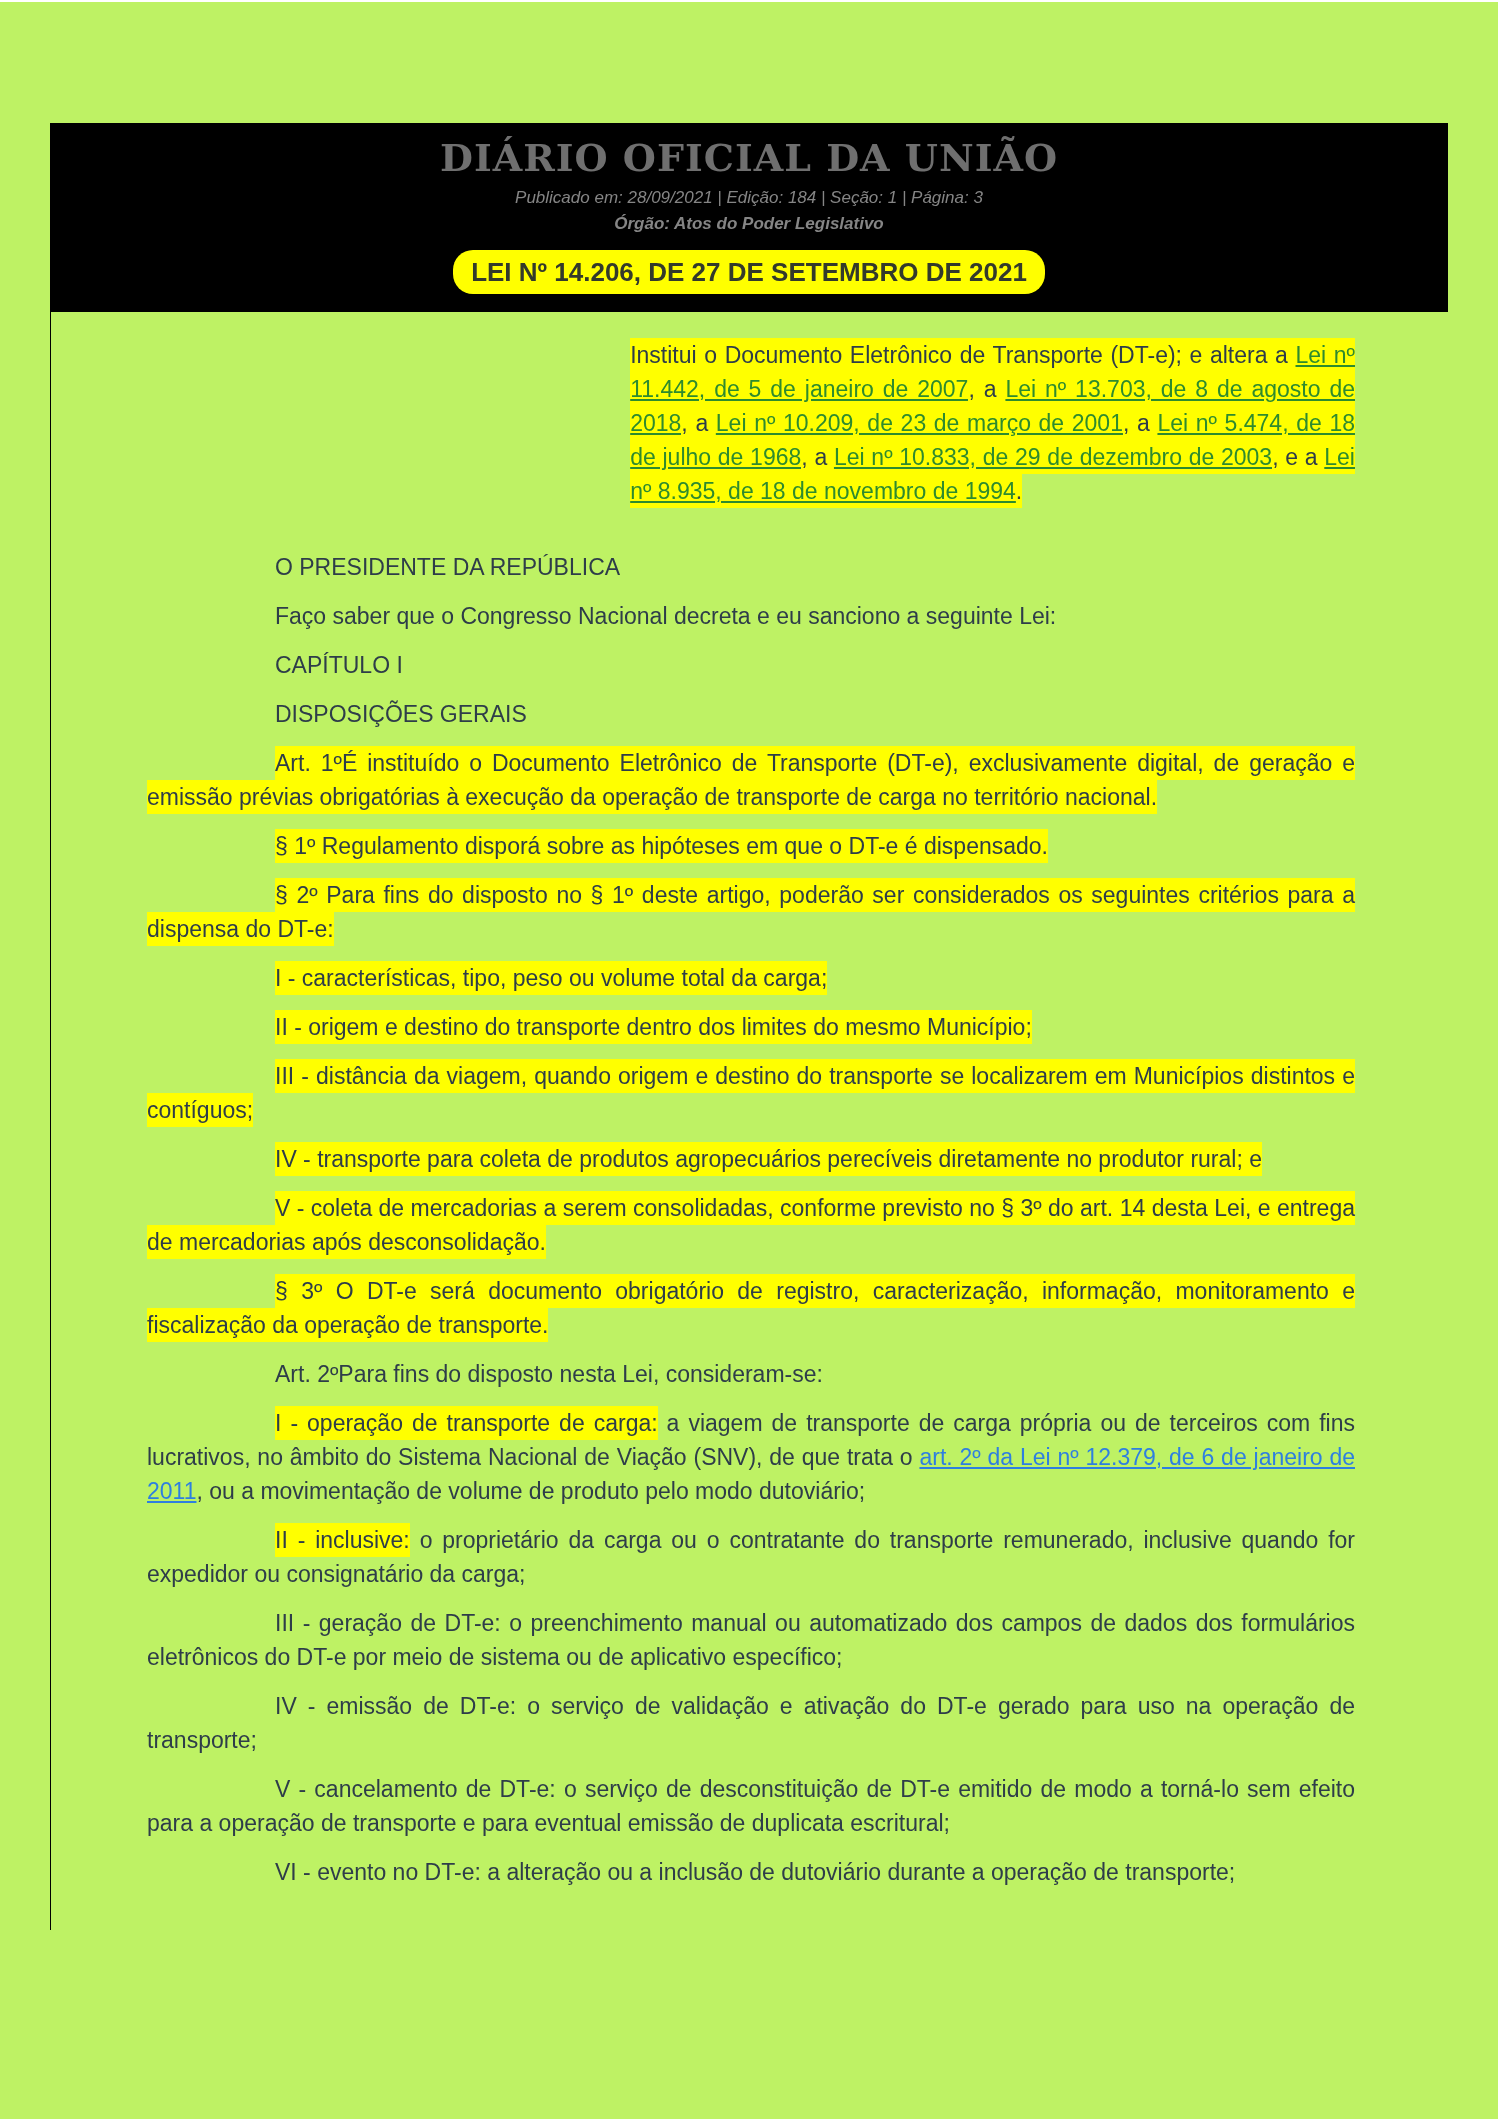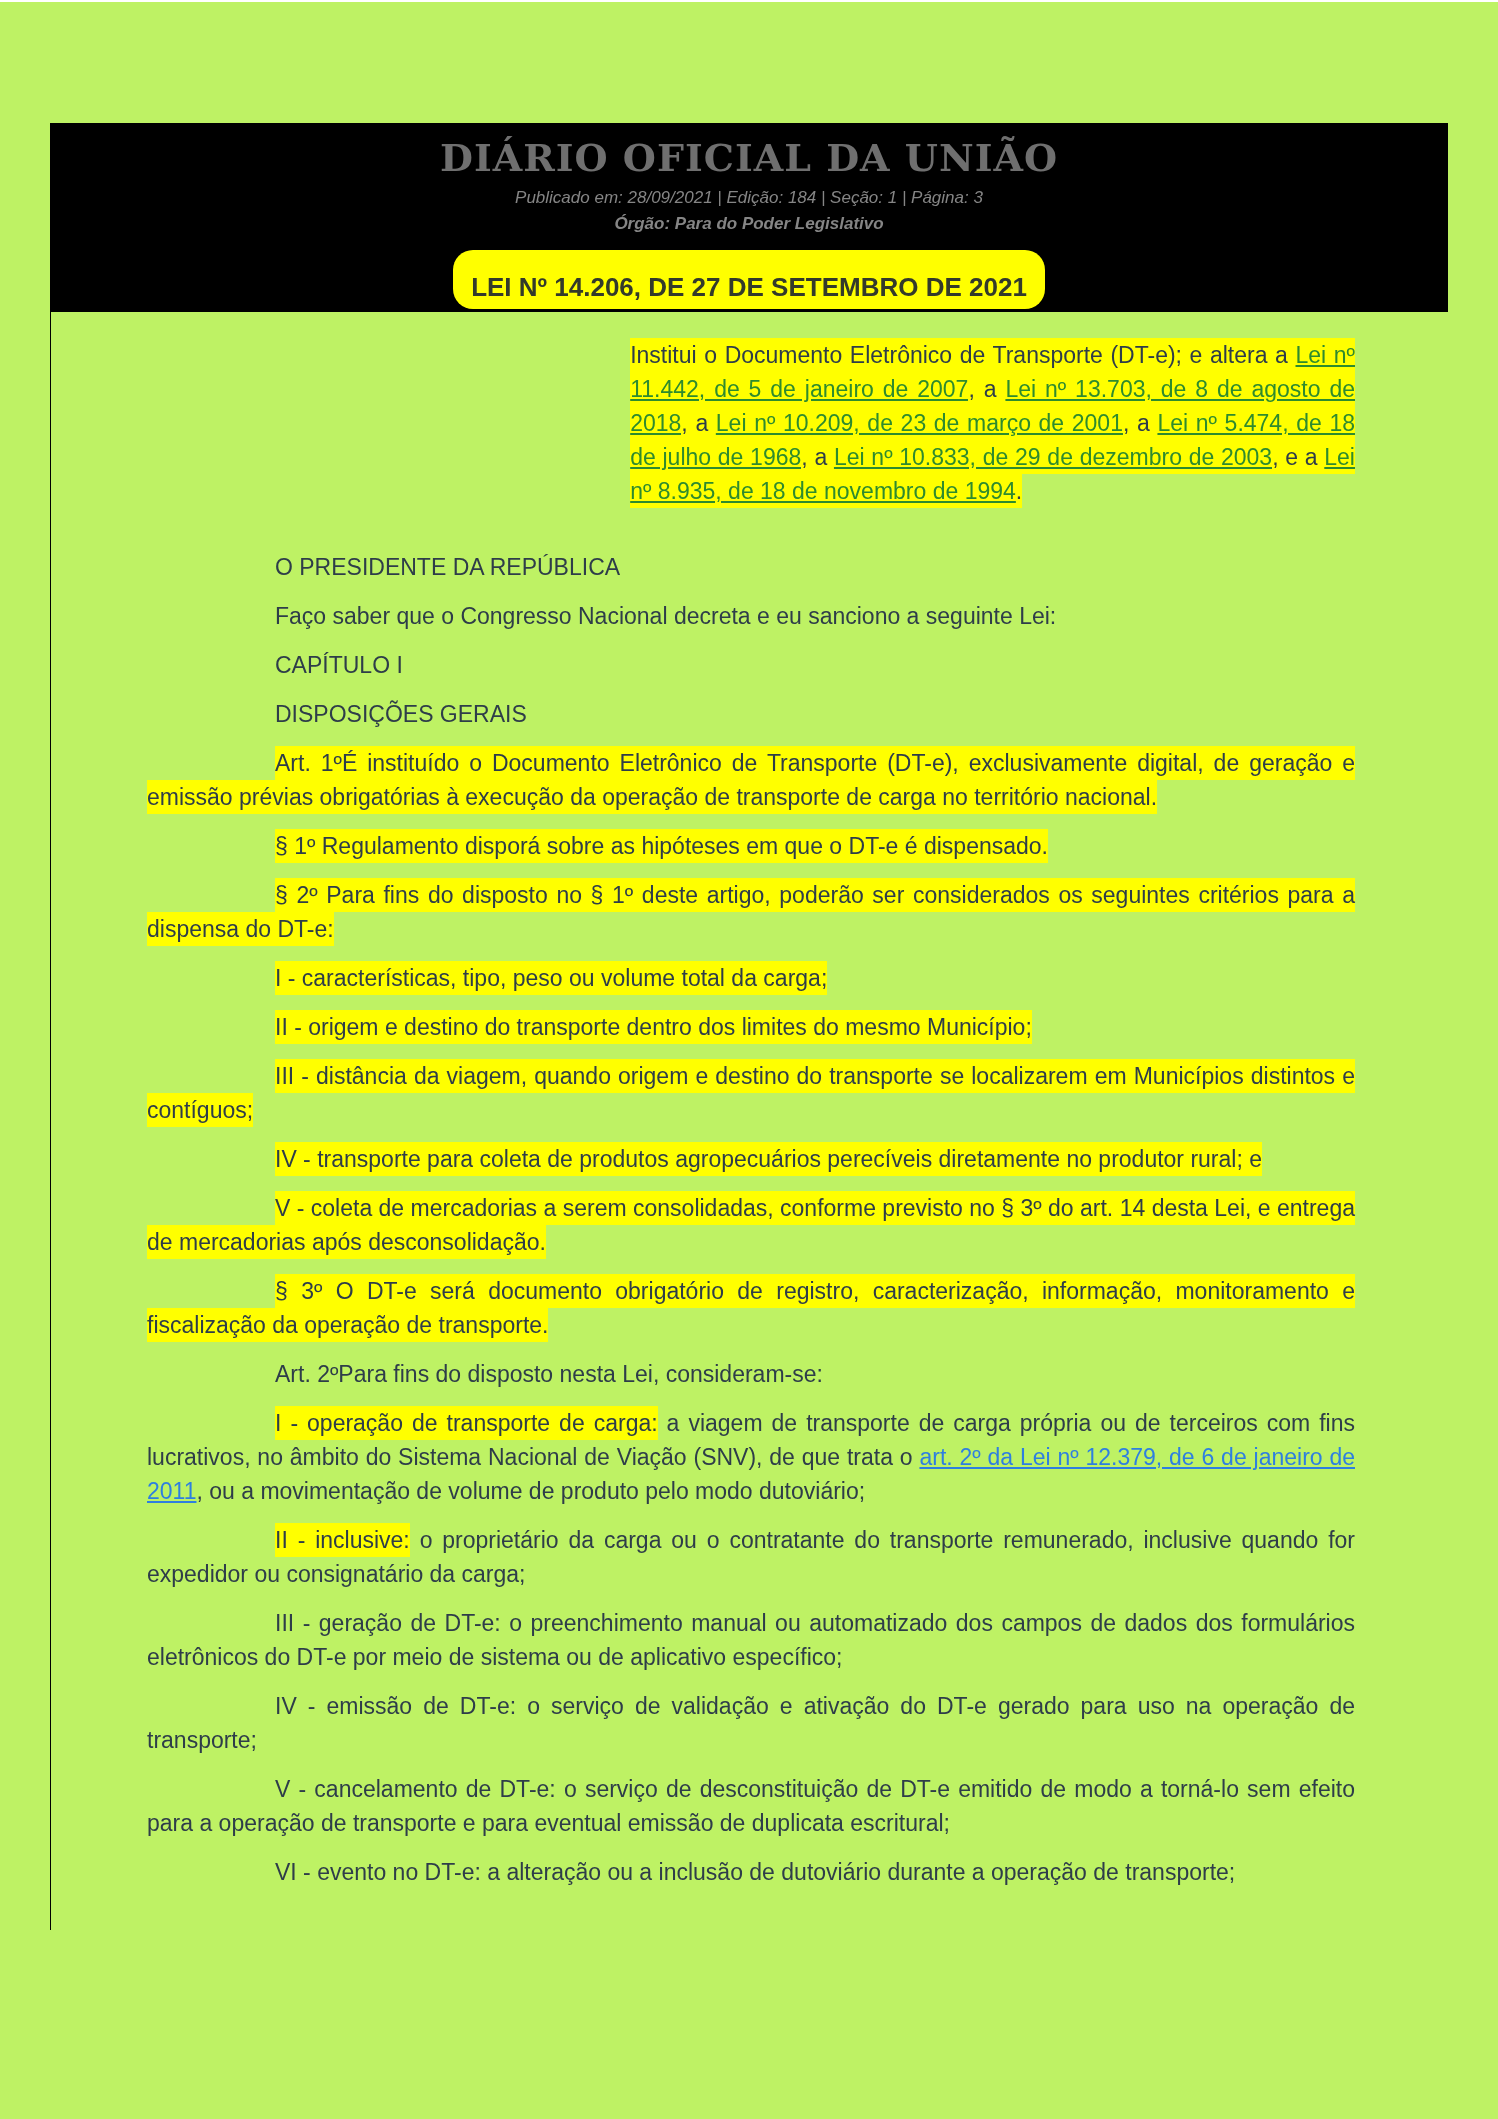--- a/index.html
+++ b/index.html
@@ -36,21 +36,21 @@
   }
   .masthead .meta.organ { font-weight: bold; }
   .law-title-wrap { margin-top: 13px; }
   .law-title {
     display: inline-block;
     background: #ffff00;
     color: #333a2b;
     font-weight: bold;
     font-size: 26px;
     line-height: 30px;
-    padding: 22px 18px 7px;
+    padding: 7px 18px 7px;
     border-radius: 20px;
   }
 
   
   .content {
     border-left: 1px solid #000000;
     padding: 26px 93px 26px 96px;
     font-size: 23px;
     line-height: 34px;
     text-align: justify;
@@ -75,21 +75,21 @@
 </style>
 </head>
 <body>
 
 <div class="page">
   <div class="doc">
 
     <header class="masthead">
       <h1 class="gazette-title">DIÁRIO OFICIAL DA UNIÃO</h1>
       <div class="meta">Publicado em: 28/09/2021 | Edição: 184 | Seção: 1 | Página: 3</div>
-      <div class="meta organ">Órgão: Para do Poder Legislativo</div>
+      <div class="meta organ">Órgão: Atos do Poder Legislativo</div>
       <div class="law-title-wrap">
         <span class="law-title">LEI Nº 14.206, DE 27 DE SETEMBRO DE 2021</span>
       </div>
     </header>
 
     <main class="content">
       <div class="ementa" id="ementa"><span class="hl">Institui o Documento Eletrônico de Transporte (DT-e); e altera a </span><a href="#" class="lnk green hl">Lei nº 11.442, de 5 de janeiro de 2007</a><span class="hl">, a </span><a href="#" class="lnk green hl">Lei nº 13.703, de 8 de agosto de 2018</a><span class="hl">, a </span><a href="#" class="lnk green hl">Lei nº 10.209, de 23 de março de 2001</a><span class="hl">, a </span><a href="#" class="lnk green hl">Lei nº 5.474, de 18 de julho de 1968</a><span class="hl">, a </span><a href="#" class="lnk green hl">Lei nº 10.833, de 29 de dezembro de 2003</a><span class="hl">, e a </span><a href="#" class="lnk green hl">Lei nº 8.935, de 18 de novembro de 1994</a><span class="hl">.</span></div>
       <div id="paragraphs">
           <p class="bold"><span>O PRESIDENTE DA REPÚBLICA</span></p>
           <p><span>Faço saber que o Congresso Nacional decreta e eu sanciono a seguinte Lei:</span></p>

